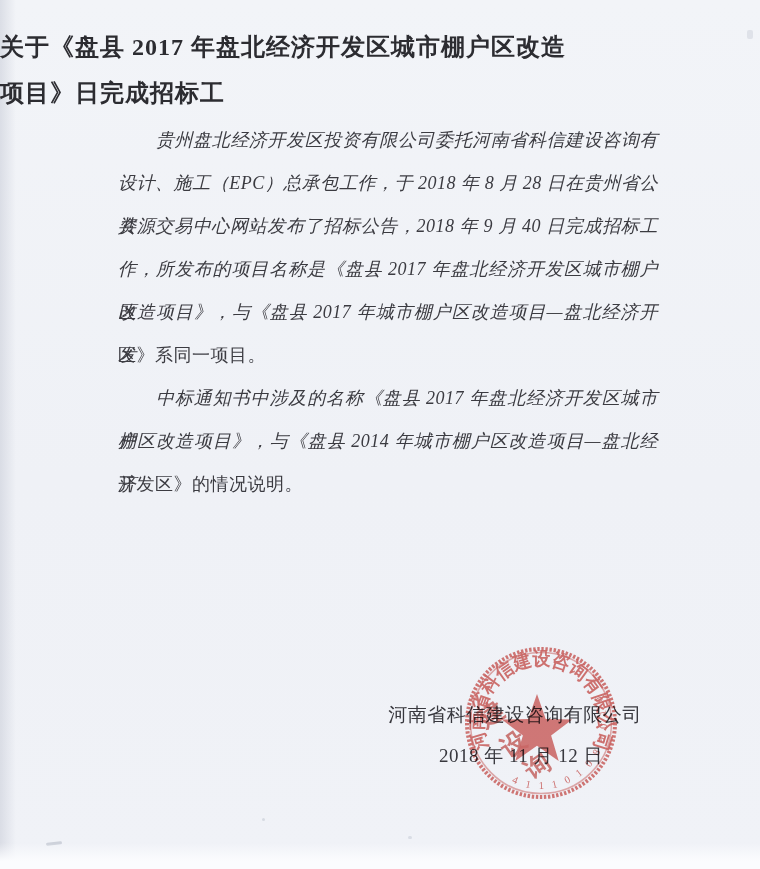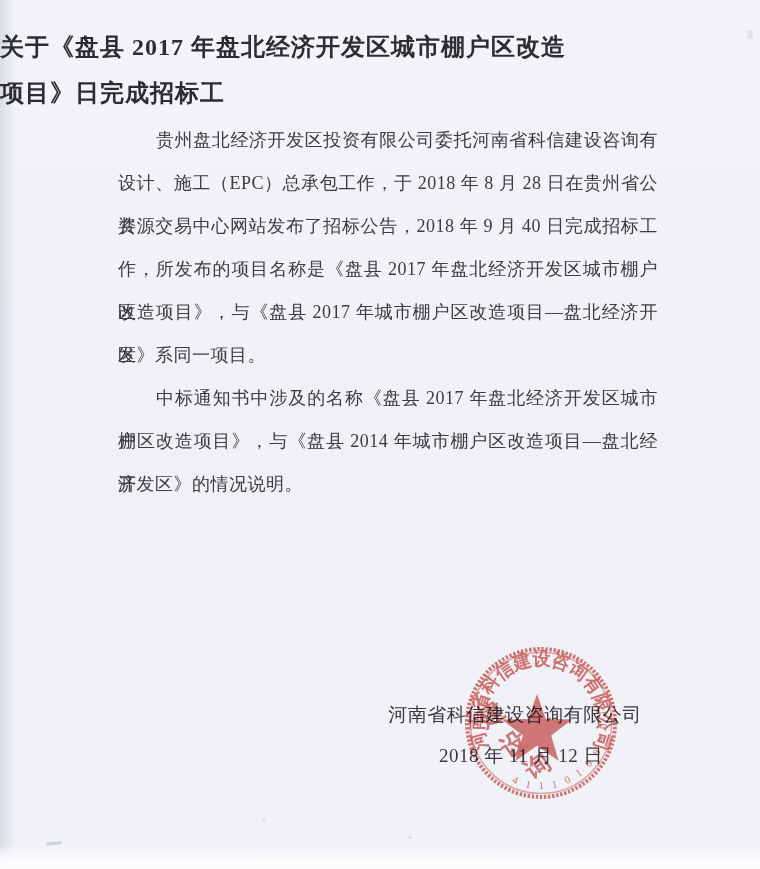--- a/index.html
+++ b/index.html
@@ -18,21 +18,21 @@
     background:linear-gradient(180deg,rgba(251,252,254,0),#fbfcfe 70%);}
   .title-block{
     position:absolute;left:0;right:0;top:24px;
     text-align:left;font-weight:bold;font-size:24px;line-height:46px;
     color:#2c2c31;letter-spacing:1px;
   }
   .body-block{
     position:absolute;left:118px;top:119px;width:540px;
     font-size:18px;line-height:43px;letter-spacing:.5px;color:#3b3b41;
   }
-  .tl{height:43px;text-align:justify;text-align-last:justify;}
+  .tl{height:43px;text-align:justify;text-align-last:justify;font-style:italic;}
   .tl-short{height:43px;text-align:right;text-align-last:left;}
   .indent{text-indent:38px;}
   .closing{margin-top:25px;text-indent:38px;letter-spacing:1.5px;}
   .signature{
     position:absolute;left:385px;top:694px;width:260px;
     text-align:center;font-size:19px;line-height:41px;color:#38383e;letter-spacing:.5px;
   }
   .sig-date{transform:translateX(6px);}
   .seal{
     position:absolute;left:462px;top:644px;width:158px;height:158px;

